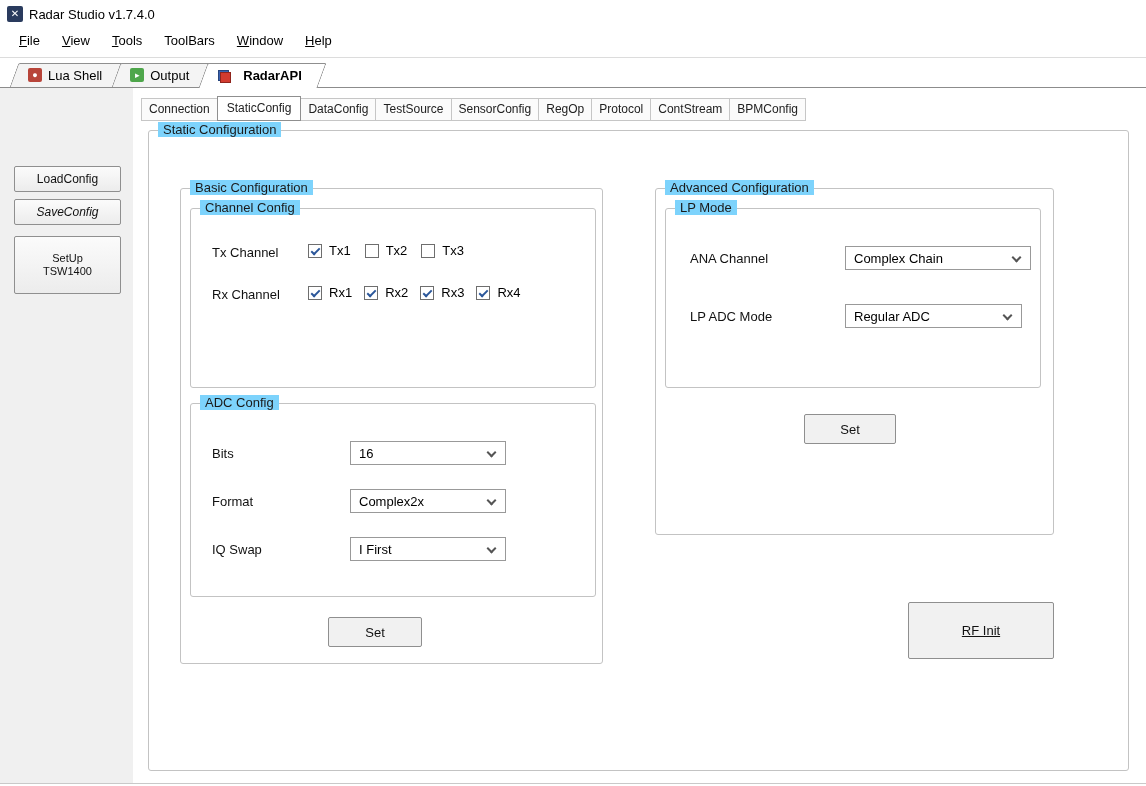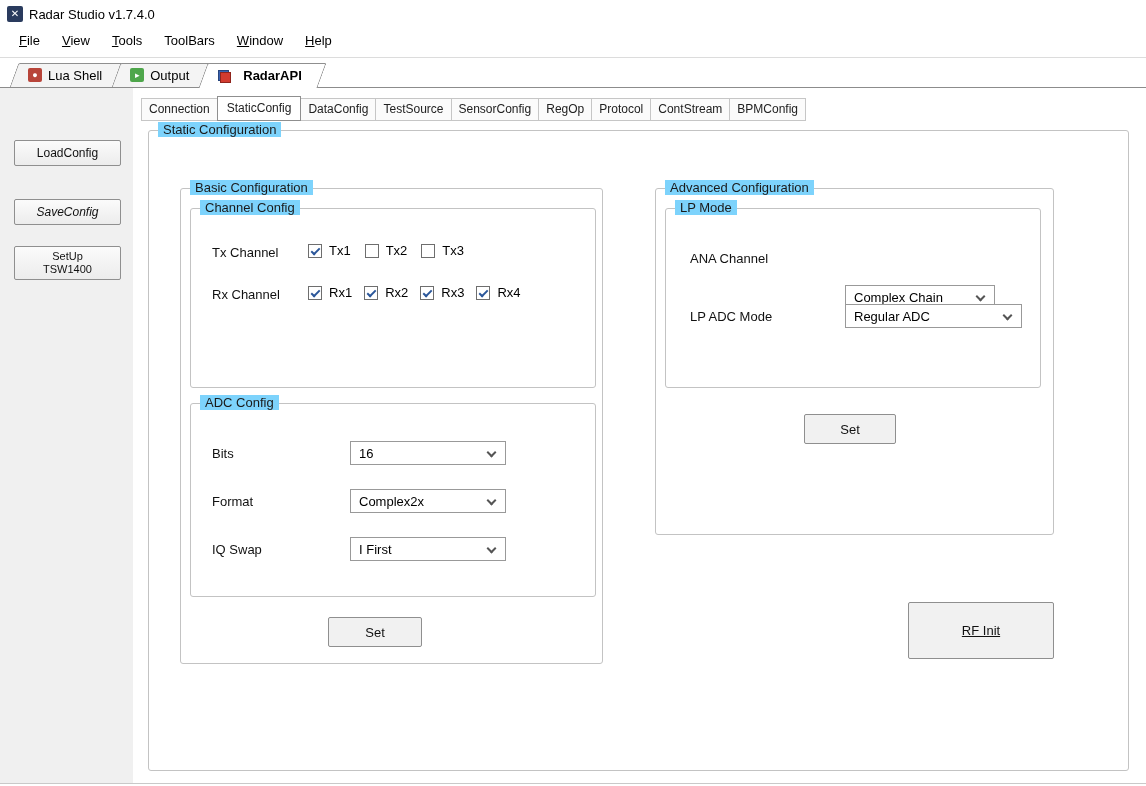--- a/index.html
+++ b/index.html
@@ -95,23 +95,23 @@
     </div>
     <div class="stab active">
       <span class="stab-inner">
         <span class="tab-icon icon-api"></span>
         <span>RadarAPI</span>
       </span>
     </div>
   </div>
 
   <div class="sidebar"></div>
-  <div class="btn" style="left:14px; top:140px; width:107px; height:26px;">LoadConfig</div>
+  <div class="btn" style="left:14px; top:166px; width:107px; height:26px;">LoadConfig</div>
   <div class="btn" style="left:14px; top:199px; width:107px; height:26px;font-style:italic;">SaveConfig</div>
-  <div class="btn btn-small-text" style="left:14px; top:246px; width:107px; height:34px;">
+  <div class="btn btn-small-text" style="left:14px; top:236px; width:107px; height:58px;">
     <span>SetUp</span>
     <span>TSW1400</span>
   </div>
 
   <div class="apitabs">
     <div class="apitab">Connection</div>
     <div class="apitab active">StaticConfig</div>
     <div class="apitab">DataConfig</div>
     <div class="apitab">TestSource</div>
     <div class="apitab">SensorConfig</div>
@@ -195,21 +195,21 @@
 
   <div class="groupbox" style="left:655px; top:188px; width:399px; height:347px;">
     <span class="gb-label">Advanced Configuration</span>
   </div>
 
   <div class="groupbox" style="left:665px; top:208px; width:376px; height:180px;">
     <span class="gb-label">LP Mode</span>
   </div>
 
   <div class="lbl" style="left:690px; top:251px;">ANA Channel</div>
-  <div class="combo" style="left:845px; top:246px; width:150px;margin-top:39px;">
+  <div class="combo" style="left:845px; top:246px; width:186px;">
     <span>Complex Chain</span>
     <span class="chev"></span>
   </div>
 
   <div class="lbl" style="left:690px; top:309px;">LP ADC Mode</div>
   <div class="combo" style="left:845px; top:304px; width:177px;">
     <span>Regular ADC</span>
     <span class="chev"></span>
   </div>
 

